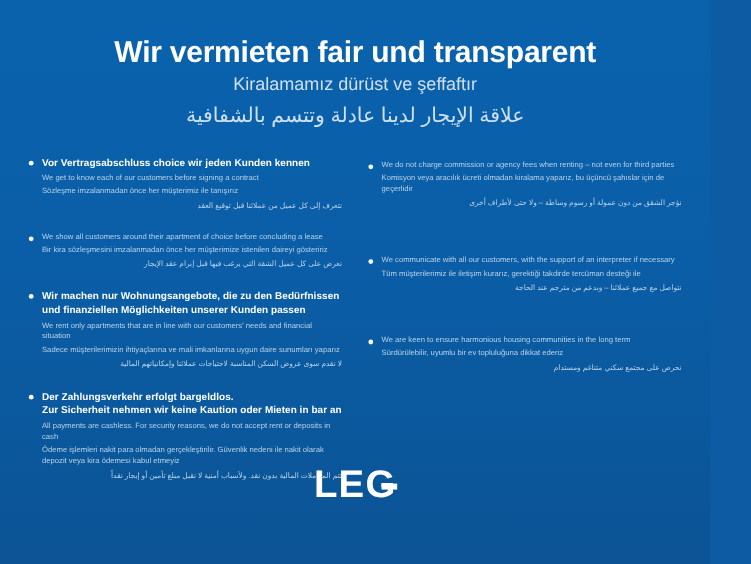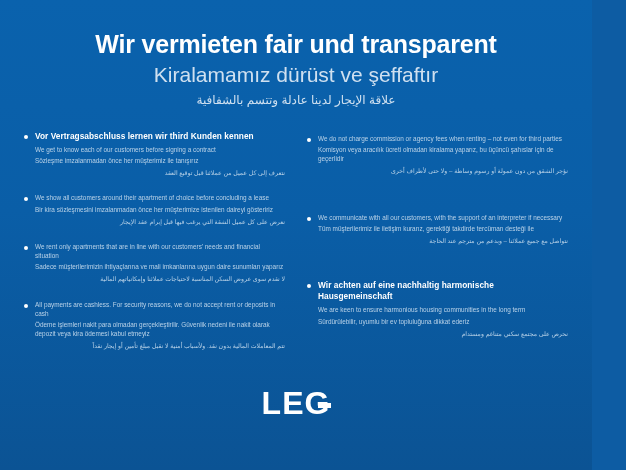--- a/index.html
+++ b/index.html
@@ -34,28 +34,28 @@
     color: #ffffff;
   }
   .h-en {
     font-size: 17px;
     font-weight: normal;
     color: #cfe0f0;
     margin-top: 6px;
     line-height: 1.2;
   }
   .h-tr {
-    font-size: 21px;
+    font-size: 15px;
     font-weight: normal;
     color: #cfe0f0;
     margin-top: 3px;
     line-height: 1.2;
   }
   .h-ar {
-    font-size: 12px;
+    font-size: 17px;
     font-weight: normal;
     color: #cfe0f0;
     margin-top: 6px;
     direction: rtl;
     line-height: 1.3;
   }
   .columns {
     display: flex;
     margin-top: 22px;
     padding: 0 24px;
@@ -148,42 +148,44 @@
     <div class="h-tr">Kiralamamız dürüst ve şeffaftır</div>
     <div class="h-ar">علاقة الإيجار لدينا عادلة وتتسم بالشفافية</div>
   </div>
 
   <div class="columns">
 
     <div class="col">
 
       <div class="item">
         <span class="bullet"></span>
-        <div class="t-de">Vor Vertragsabschluss lernen wir third Kunden kennen</div>
+        <div class="t-de">Vor Vertragsabschluss choice wir jeden Kunden kennen</div>
         <div class="t-en">We get to know each of our customers before signing a contract</div>
         <div class="t-tr">Sözleşme imzalanmadan önce her müşterimiz ile tanışırız</div>
         <div class="t-ar">نتعرف إلى كل عميل من عملائنا قبل توقيع العقد</div>
       </div>
 
       <div class="item">
         <span class="bullet"></span>
         <div class="t-en">We show all customers around their apartment of choice before concluding a lease</div>
         <div class="t-tr">Bir kira sözleşmesini imzalanmadan önce her müşterimize istenilen daireyi gösteririz</div>
         <div class="t-ar">نعرض على كل عميل الشقة التي يرغب فيها قبل إبرام عقد الإيجار</div>
       </div>
 
       <div class="item">
         <span class="bullet"></span>
+        <div class="t-de">Wir machen nur Wohnungsangebote, die zu den Bedürfnissen<br>und finanziellen Möglichkeiten unserer Kunden passen</div>
         <div class="t-en">We rent only apartments that are in line with our customers' needs and financial situation</div>
         <div class="t-tr">Sadece müşterilerimizin ihtiyaçlarına ve mali imkanlarına uygun daire sunumları yaparız</div>
         <div class="t-ar">لا نقدم سوى عروض السكن المناسبة لاحتياجات عملائنا وإمكانياتهم المالية</div>
       </div>
 
       <div class="item">
         <span class="bullet"></span>
+        <div class="t-de">Der Zahlungsverkehr erfolgt bargeldlos.<br>Zur Sicherheit nehmen wir keine Kaution oder Mieten in bar an</div>
         <div class="t-en">All payments are cashless. For security reasons, we do not accept rent or deposits in cash</div>
         <div class="t-tr">Ödeme işlemleri nakit para olmadan gerçekleştirilir. Güvenlik nedeni ile nakit olarak depozit veya kira ödemesi kabul etmeyiz</div>
         <div class="t-ar">تتم المعاملات المالية بدون نقد. ولأسباب أمنية لا نقبل مبلغ تأمين أو إيجار نقداً</div>
       </div>
 
     </div>
 
     <div class="col">
 
       <div class="item">
@@ -195,21 +197,20 @@
 
       <div class="item" style="margin-top:38px;">
         <span class="bullet"></span>
         <div class="t-en">We communicate with all our customers, with the support of an interpreter if necessary</div>
         <div class="t-tr">Tüm müşterilerimiz ile iletişim kurarız, gerektiği takdirde tercüman desteği ile</div>
         <div class="t-ar">نتواصل مع جميع عملائنا – وبدعم من مترجم عند الحاجة</div>
       </div>
 
       <div class="item" style="margin-top:34px;">
         <span class="bullet"></span>
-        <div class="t-de">Wir achten auf eine nachhaltig harmonische<br>Hausgemeinschaft</div>
         <div class="t-en">We are keen to ensure harmonious housing communities in the long term</div>
         <div class="t-tr">Sürdürülebilir, uyumlu bir ev topluluğuna dikkat ederiz</div>
         <div class="t-ar">نحرص على مجتمع سكني متناغم ومستدام</div>
       </div>
 
     </div>
 
   </div>
 
   <div class="logo-wrap">

